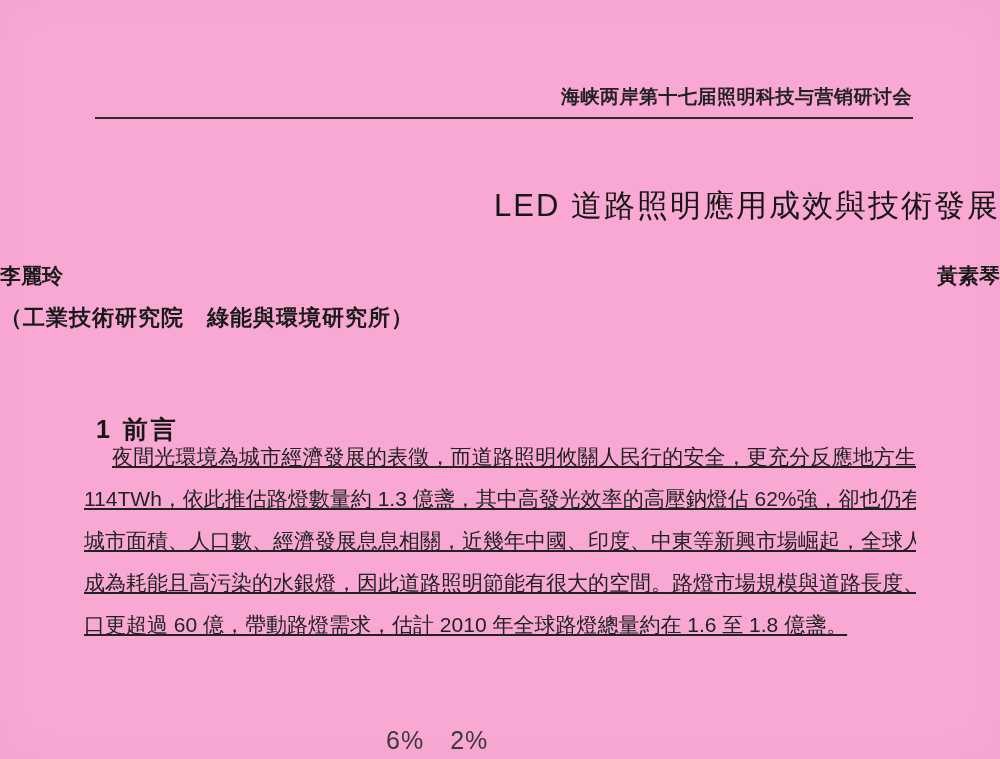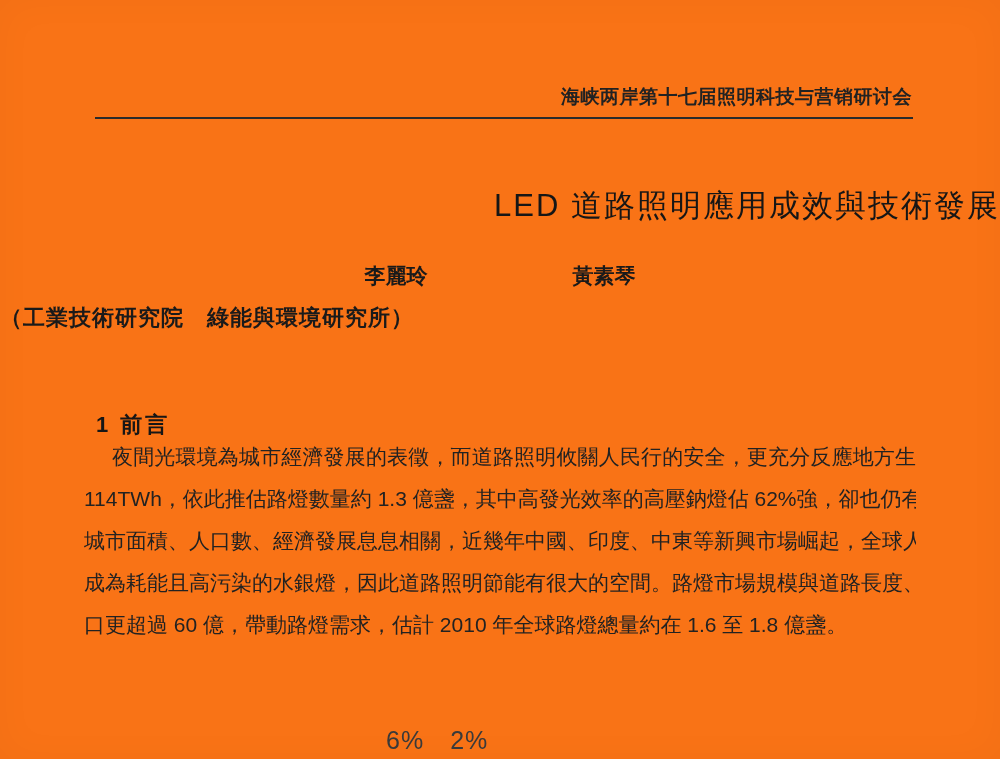--- a/index.html
+++ b/index.html
@@ -6,21 +6,21 @@
     margin: 0;
     padding: 0;
     background: #e8e8e8;
     font-family: "Liberation Sans", "DejaVu Sans", sans-serif;
   }
   .page {
     position: relative;
     width: 1000px;
     height: 759px;
     margin: 0 auto;
-    background: #f97316;
+    background: #f9a8d4;
     color: #1f1f1f;
     overflow: hidden;
     box-shadow: inset 0 0 40px rgba(0,0,0,0.03);
   }
   .running-head {
     position: absolute;
     top: 84px;
     right: 88px;
     font-size: 19px;
     font-weight: bold;
@@ -47,21 +47,21 @@
     letter-spacing: 2px;
     color: #161616;
     white-space: nowrap;
   }
   .authors-row {
     position: absolute;
     top: 262px;
     left: 0;
     width: 100%;
     display: flex;
-    justify-content: center;
+    justify-content: space-between;
     gap: 145px;
     font-size: 21px;
     font-weight: bold;
     color: #1a1a1a;
   }
   .affiliation {
     position: absolute;
     top: 303px;
     left: 0;
     width: 100%;
@@ -69,40 +69,41 @@
     font-size: 22px;
     font-weight: bold;
     letter-spacing: 1px;
     color: #1a1a1a;
     white-space: nowrap;
   }
   .section-heading {
     position: absolute;
     top: 392px;
     left: 96px;
-    font-size: 22px;
+    font-size: 25px;
     font-weight: bold;
     letter-spacing: 3px;
     color: #161616;
   }
   .body-block {
     position: absolute;
     top: 436px;
     left: 84px;
     width: 832px;
     font-size: 21px;
     color: #222;
   }
   .body-line {
     height: 42px;
     line-height: 42px;
     white-space: nowrap;
     text-align: justify;
     text-align-last: justify;
     overflow: hidden;
+    text-decoration: underline;
   }
   .body-line.indent { text-indent: 28px; }
   .body-line.last {
     text-align: right;
     text-align-last: left;
   }
   .footer-fragment {
     position: absolute;
     top: 726px;
     left: 386px;

